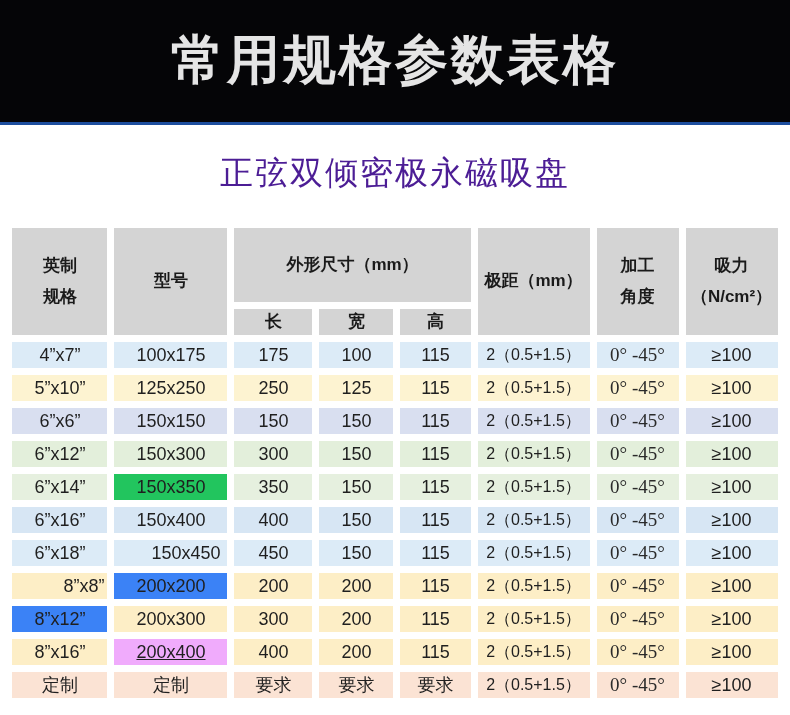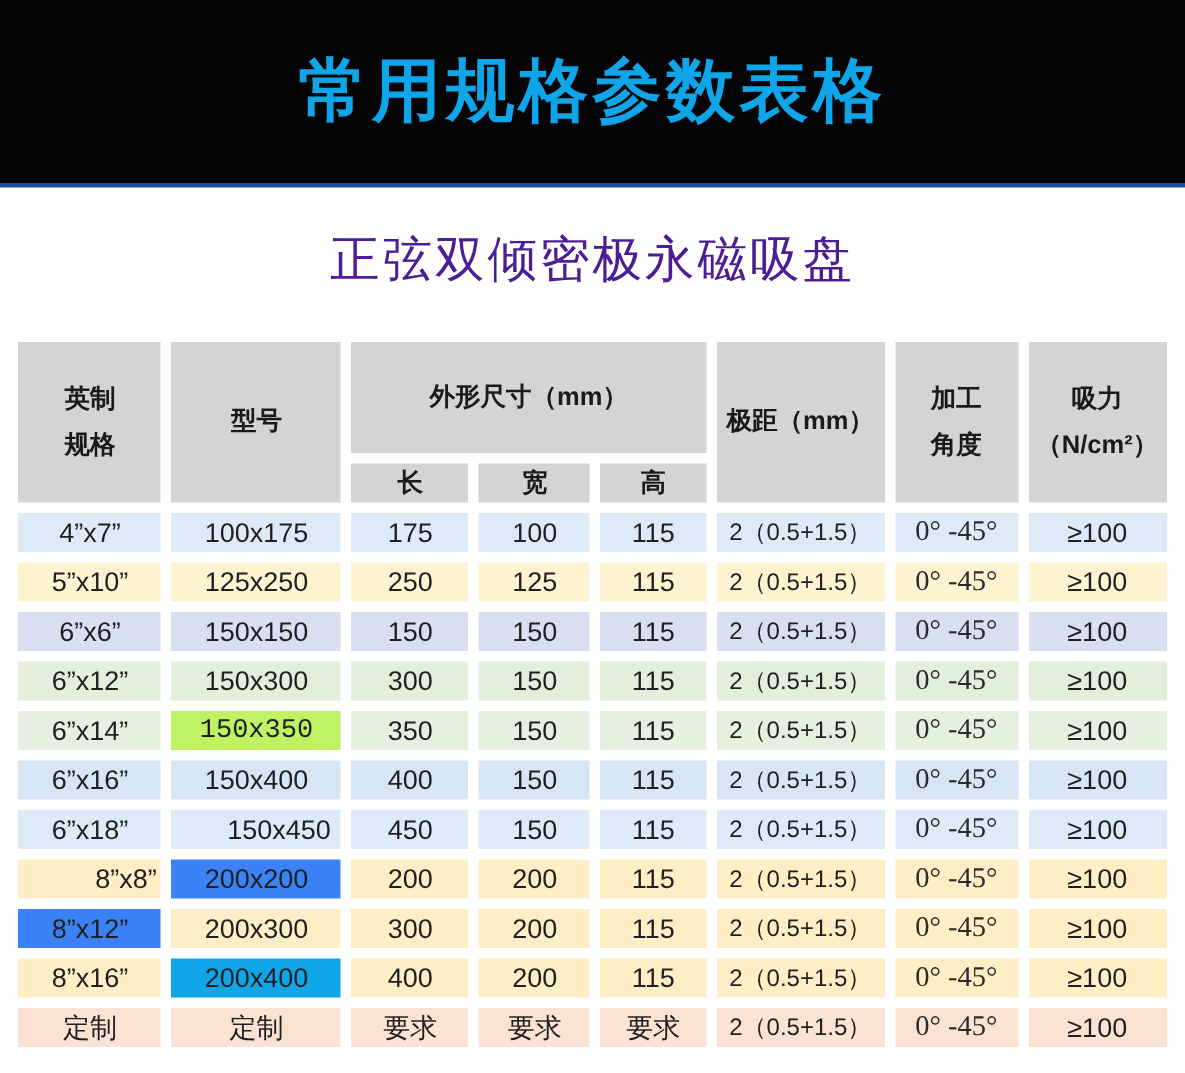--- a/index.html
+++ b/index.html
@@ -8,22 +8,22 @@
     background: #ffffff;
     overflow: hidden;
     font-family: "Liberation Sans", sans-serif;
   }
   .banner {
     height: 122px;
     background: #050507;
     display: flex; align-items: center; justify-content: center;
   }
   .banner-title {
-    color: #0ea5e9;
-    font-size: 46px;
+    color: #e5e5e5;
+    font-size: 53px;
     font-weight: bold;
     letter-spacing: 3px;
   }
   .divider {
     height: 3px;
     background: #1d4e9e;
   }
   .subtitle-wrap {
     height: 96px;
     display: flex; align-items: center; justify-content: center;
@@ -147,21 +147,21 @@
         <td style="background: rgb(227, 239, 219);">150x300</td>
         <td style="background: rgb(227, 239, 219);">300</td>
         <td style="background: rgb(227, 239, 219);">150</td>
         <td style="background: rgb(227, 239, 219);">115</td>
         <td class="pitch" style="background: rgb(227, 239, 219);">2（0.5+1.5）</td>
         <td class="serif" style="background: rgb(227, 239, 219);">0° -45°</td>
         <td style="background: rgb(227, 239, 219);">≥100</td>
       </tr>
       <tr>
         <td style="background: rgb(230, 240, 223);">6”x14”</td>
-        <td style="background: #bef264; font-family: Liberation Mono, monospace;">150x350</td>
+        <td style="background: #22c55e;">150x350</td>
         <td style="background: rgb(230, 240, 223);">350</td>
         <td style="background: rgb(230, 240, 223);">150</td>
         <td style="background: rgb(230, 240, 223);">115</td>
         <td class="pitch" style="background: rgb(230, 240, 223);">2（0.5+1.5）</td>
         <td class="serif" style="background: rgb(230, 240, 223);">0° -45°</td>
         <td style="background: rgb(230, 240, 223);">≥100</td>
       </tr>
       <tr>
         <td style="background: rgb(215, 230, 244);">6”x16”</td>
         <td style="background: rgb(215, 230, 244);">150x400</td>
@@ -197,21 +197,21 @@
         <td style="background: rgb(253, 238, 198);">200x300</td>
         <td style="background: rgb(253, 238, 198);">300</td>
         <td style="background: rgb(253, 238, 198);">200</td>
         <td style="background: rgb(253, 238, 198);">115</td>
         <td class="pitch" style="background: rgb(253, 238, 198);">2（0.5+1.5）</td>
         <td class="serif" style="background: rgb(253, 238, 198);">0° -45°</td>
         <td style="background: rgb(253, 238, 198);">≥100</td>
       </tr>
       <tr>
         <td style="background: rgb(253, 238, 198);">8”x16”</td>
-        <td style="background: #0ea5e9;">200x400</td>
+        <td style="background: #f0abfc; text-decoration: underline;">200x400</td>
         <td style="background: rgb(253, 238, 198);">400</td>
         <td style="background: rgb(253, 238, 198);">200</td>
         <td style="background: rgb(253, 238, 198);">115</td>
         <td class="pitch" style="background: rgb(253, 238, 198);">2（0.5+1.5）</td>
         <td class="serif" style="background: rgb(253, 238, 198);">0° -45°</td>
         <td style="background: rgb(253, 238, 198);">≥100</td>
       </tr>
       <tr>
         <td style="background: rgb(251, 227, 212);">定制</td>
         <td style="background: rgb(251, 227, 212);">定制</td>

